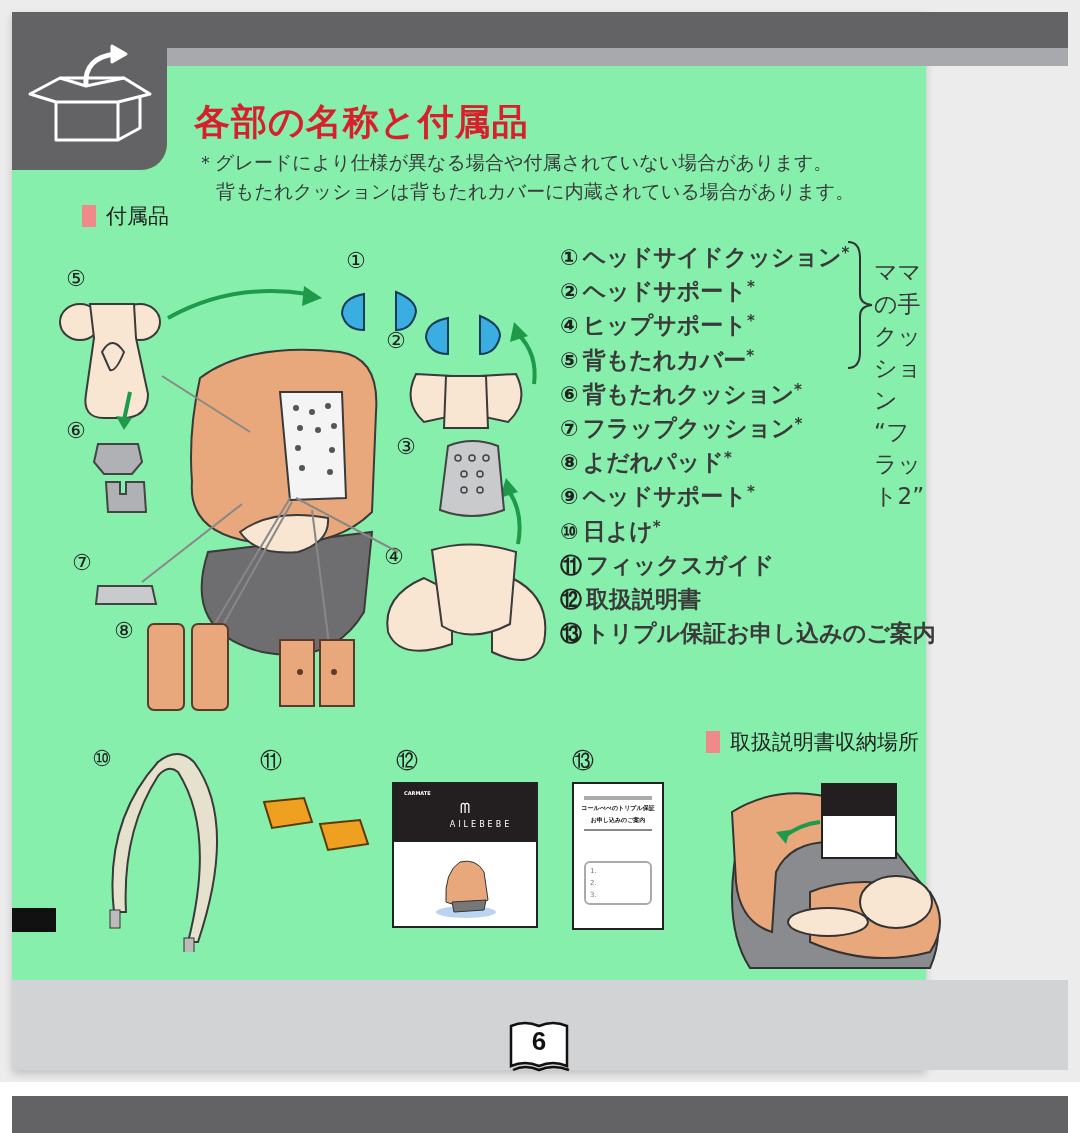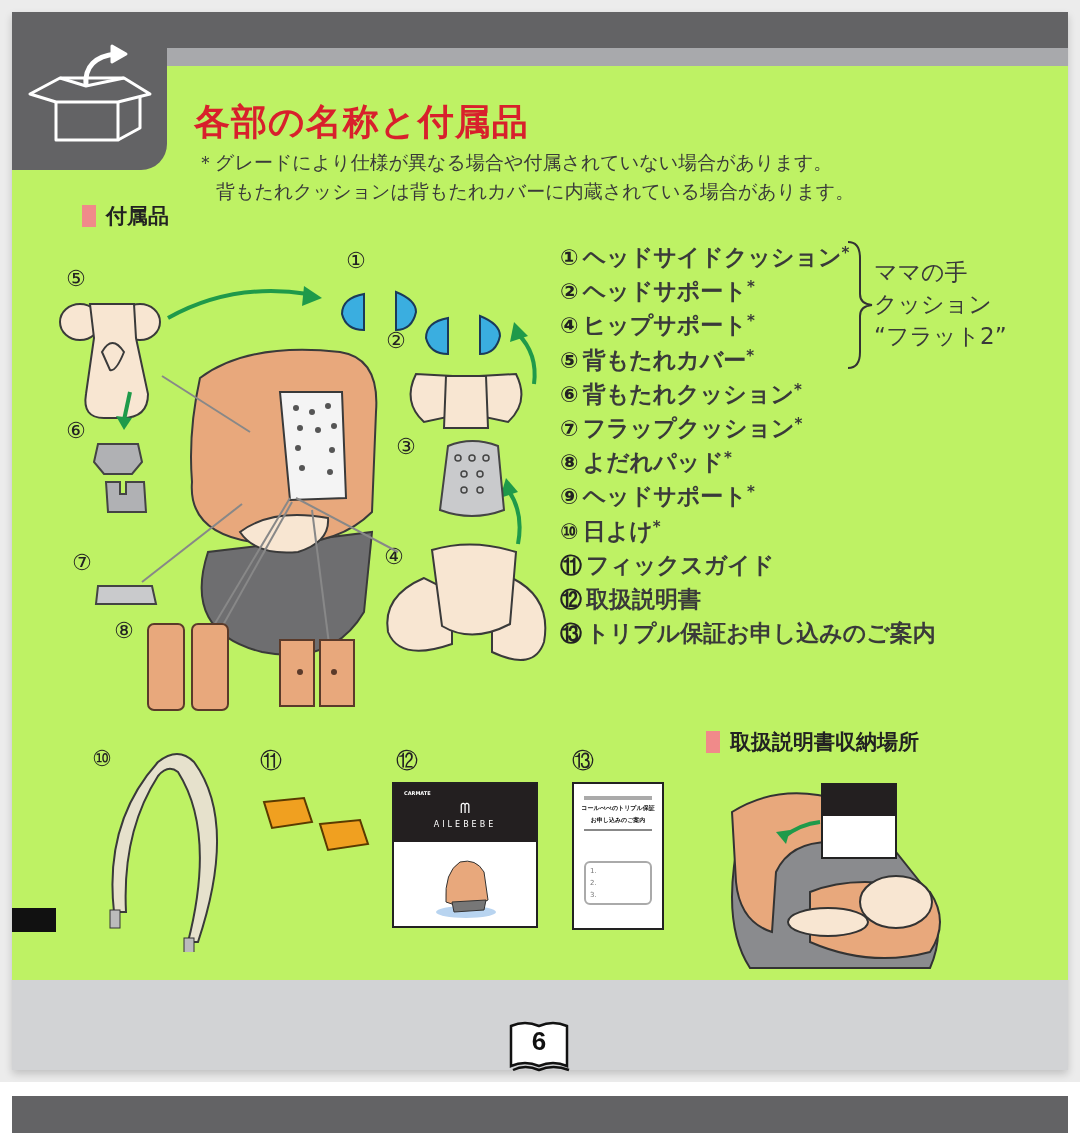--- a/index.html
+++ b/index.html
@@ -4,37 +4,37 @@
 <style>
   * { box-sizing: border-box; margin: 0; padding: 0; }
   html, body { width: 1080px; height: 1133px; overflow: hidden; }
   body {
     background: #ececec;
     font-family: "DejaVu Sans", "Liberation Sans", sans-serif;
     position: relative;
     color: #333;
   }
   .page {
-    position: absolute; left: 12px; top: 12px; width: 1056px; height: 1058px;
-    background: #bef264;
+    position: absolute; left: 12px; top: 12px; width: 914px; height: 1058px;
+    background: #86efac;
     box-shadow: 0 4px 8px rgba(0,0,0,0.18);
   }
   .header-dark { position: absolute; left: 0; top: 0; width: 1056px; height: 36px; background: #636365; }
   .header-grey { position: absolute; left: 150px; top: 36px; width: 906px; height: 18px; background: #a8a9ac; }
   .icon-tab {
     position: absolute; left: 0; top: 0; width: 155px; height: 158px; background: #636365;
     border-bottom-right-radius: 26px;
   }
   .icon-tab svg { position: absolute; left: 14px; top: 30px; }
   .title {
     position: absolute; left: 182px; top: 86px;
     font-size: 36px; font-weight: bold; color: #d8202c; letter-spacing: 1px;
   }
   .note { position: absolute; left: 184px; top: 136px; font-size: 19px; color: #3a3a3a; line-height: 29px; }
-  .section-head { position: absolute; font-size: 21px; font-weight: bold; color: #222; display: flex; align-items: center; gap: 10px; text-align: right; }
+  .section-head { position: absolute; font-size: 21px; font-weight: normal; color: #222; display: flex; align-items: center; gap: 10px; text-align: right; }
   .section-head .bar { width: 14px; height: 22px; background: #f08a8a; display: inline-block; }
   .num { position: absolute; font-size: 22px; color: #222; }
   .parts-list { position: absolute; left: 548px; top: 228px; list-style: none; font-weight: bold; }
   .parts-list li { font-size: 23px; color: #3a3a3a; height: 34.2px; line-height: 34px; white-space: nowrap; }
   .parts-list li .n { font-size: 22px; color: #222; margin-right: 4px; }
   .parts-list li sup { font-size: 15px; vertical-align: top; position: relative; top: -4px; }
   .brace-label { position: absolute; left: 862px; top: 244px; font-size: 23px; line-height: 32px; color: #3a3a3a; }
   .illus { position: absolute; }
   .footer {
     position: absolute; left: 0; top: 968px; width: 1056px; height: 90px; background: #d2d3d5;
@@ -232,21 +232,21 @@
     <g fill="#f0a020" stroke="#5a3a00" stroke-width="2">
       <path d="M4 8 L44 4 L52 28 L12 34 Z"></path>
       <path d="M60 30 L100 26 L108 50 L68 56 Z"></path>
     </g>
   </svg>
 
   <div class="illus" style="left:380px; top:770px; width:146px; height:146px; border:2px solid #222; background:#fff;">
     <div style="height:58px; background:#231f20; position:relative;">
       <div style="position:absolute; left:10px; top:6px; color:#fff; font-size:5px; font-weight:bold;">CARMATE</div>
       <div style="position:absolute; left:0; width:100%; top:16px; text-align:center; color:#fff; font-size:14px;">ᗰ</div>
-      <div style="position:absolute; left:0; width:100%; top:36px; text-align:center; color:#fff; font-size:8px; letter-spacing:3px;">AILEBEBE</div>
+      <div style="position:absolute; left:16px; width:100%; top:36px; text-align:center; color:#fff; font-size:8px; letter-spacing:3px;">AILEBEBE</div>
     </div>
     <svg width="142" height="84">
       <ellipse cx="72" cy="70" rx="30" ry="6" fill="#b8d4f0"></ellipse>
       <path d="M52 60 Q50 30 66 20 Q82 16 90 30 L94 58 Q74 70 52 60 Z" fill="#e8a87c" stroke="#333"></path>
       <path d="M58 60 L92 58 L90 68 L60 70 Z" fill="#777" stroke="#333"></path>
     </svg>
   </div>
 
   <div class="illus" style="left:560px; top:770px; width:92px; height:148px; border:2px solid #222; background:#fff;">
     <div style="margin:12px 10px 0; height:4px; background:#aaa;"></div>

